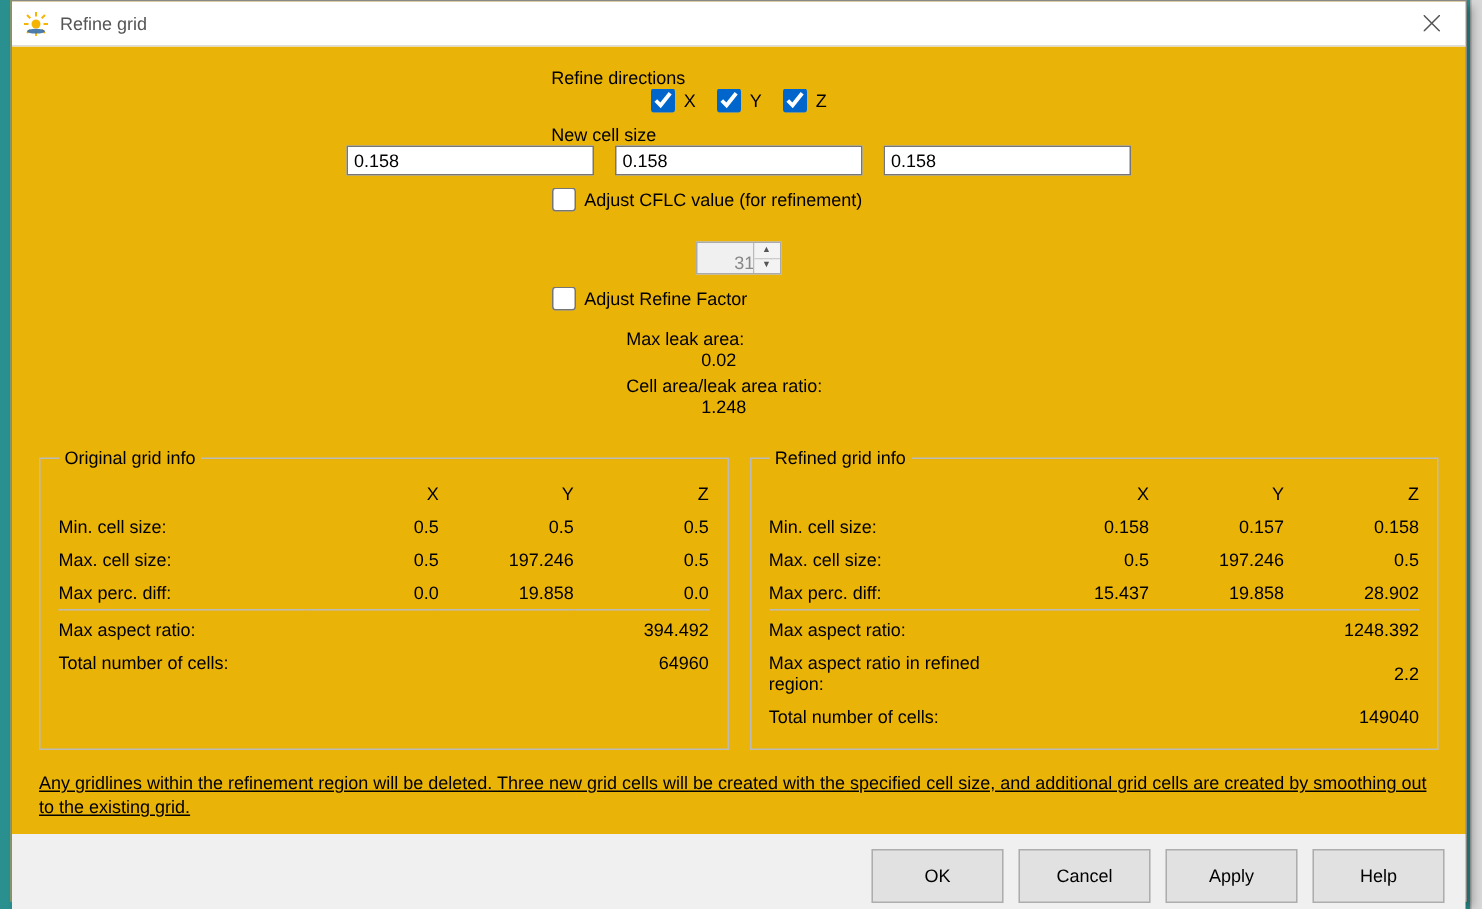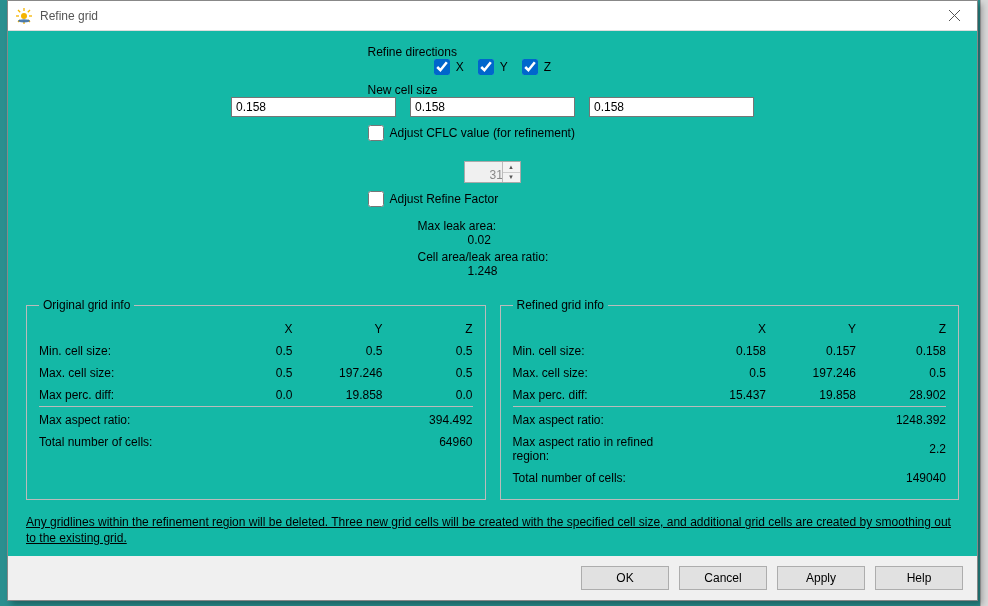--- a/index.html
+++ b/index.html
@@ -1,20 +1,20 @@
 <!DOCTYPE html>
 <html><head>
 <meta charset="utf-8">
 <style>
   * { box-sizing: border-box; }
   html, body { margin:0; padding:0; height:100%; }
   body { font-family: "Segoe UI", Tahoma, sans-serif; font-size:12px; color:#000; background:#2a8f8f; }
   .window {
     position:absolute; left:7px; top:0; width:971px; height:601px;
-    background:#14b8a6; border:1px solid #888; box-shadow: 4px 4px 6px rgba(0,0,0,0.3);
+    background:#eab308; border:1px solid #888; box-shadow: 4px 4px 6px rgba(0,0,0,0.3);
     display:flex; flex-direction:column;
   }
   .titlebar {
     height:30px; background:#fff; display:flex; align-items:center;
     padding-left:8px; border-bottom:1px solid #ddd;
   }
   .sun-icon { width:16px; height:16px; position:relative; margin-right:8px; }
   .sun-icon svg { display:block; }
   .titlebar-text { color:#555; font-size:12px; flex:1; }
   .close-btn {
@@ -69,21 +69,21 @@
   .grid-table td { padding:4px 0; }
   .grid-table td.num { text-align:right; width:90px; }
   .hr-row td { border-top:1px solid #bbb; padding-top:6px; }
   .note { margin-top:14px; color:#000; line-height:1.35;text-decoration:underline; }
 
   .btnbar {
     display:flex; justify-content:flex-end; gap:10px;
     padding:10px 14px; background:#f0f0f0;
   }
   .btn {
-    width:88px; height:24px; background:#e1e1e1; border:1px solid #adadad;
+    width:88px; height:36px; background:#e1e1e1; border:1px solid #adadad;
     cursor:pointer; font-size:12px;
   }
 
   
   .bg-edge { position:absolute; right:0; top:0; bottom:0; width:8px; background:#d8d8d8; border-left:1px solid #aaa; }
 </style>
 </head>
 <body>
 
 <div class="bg-edge"></div>

